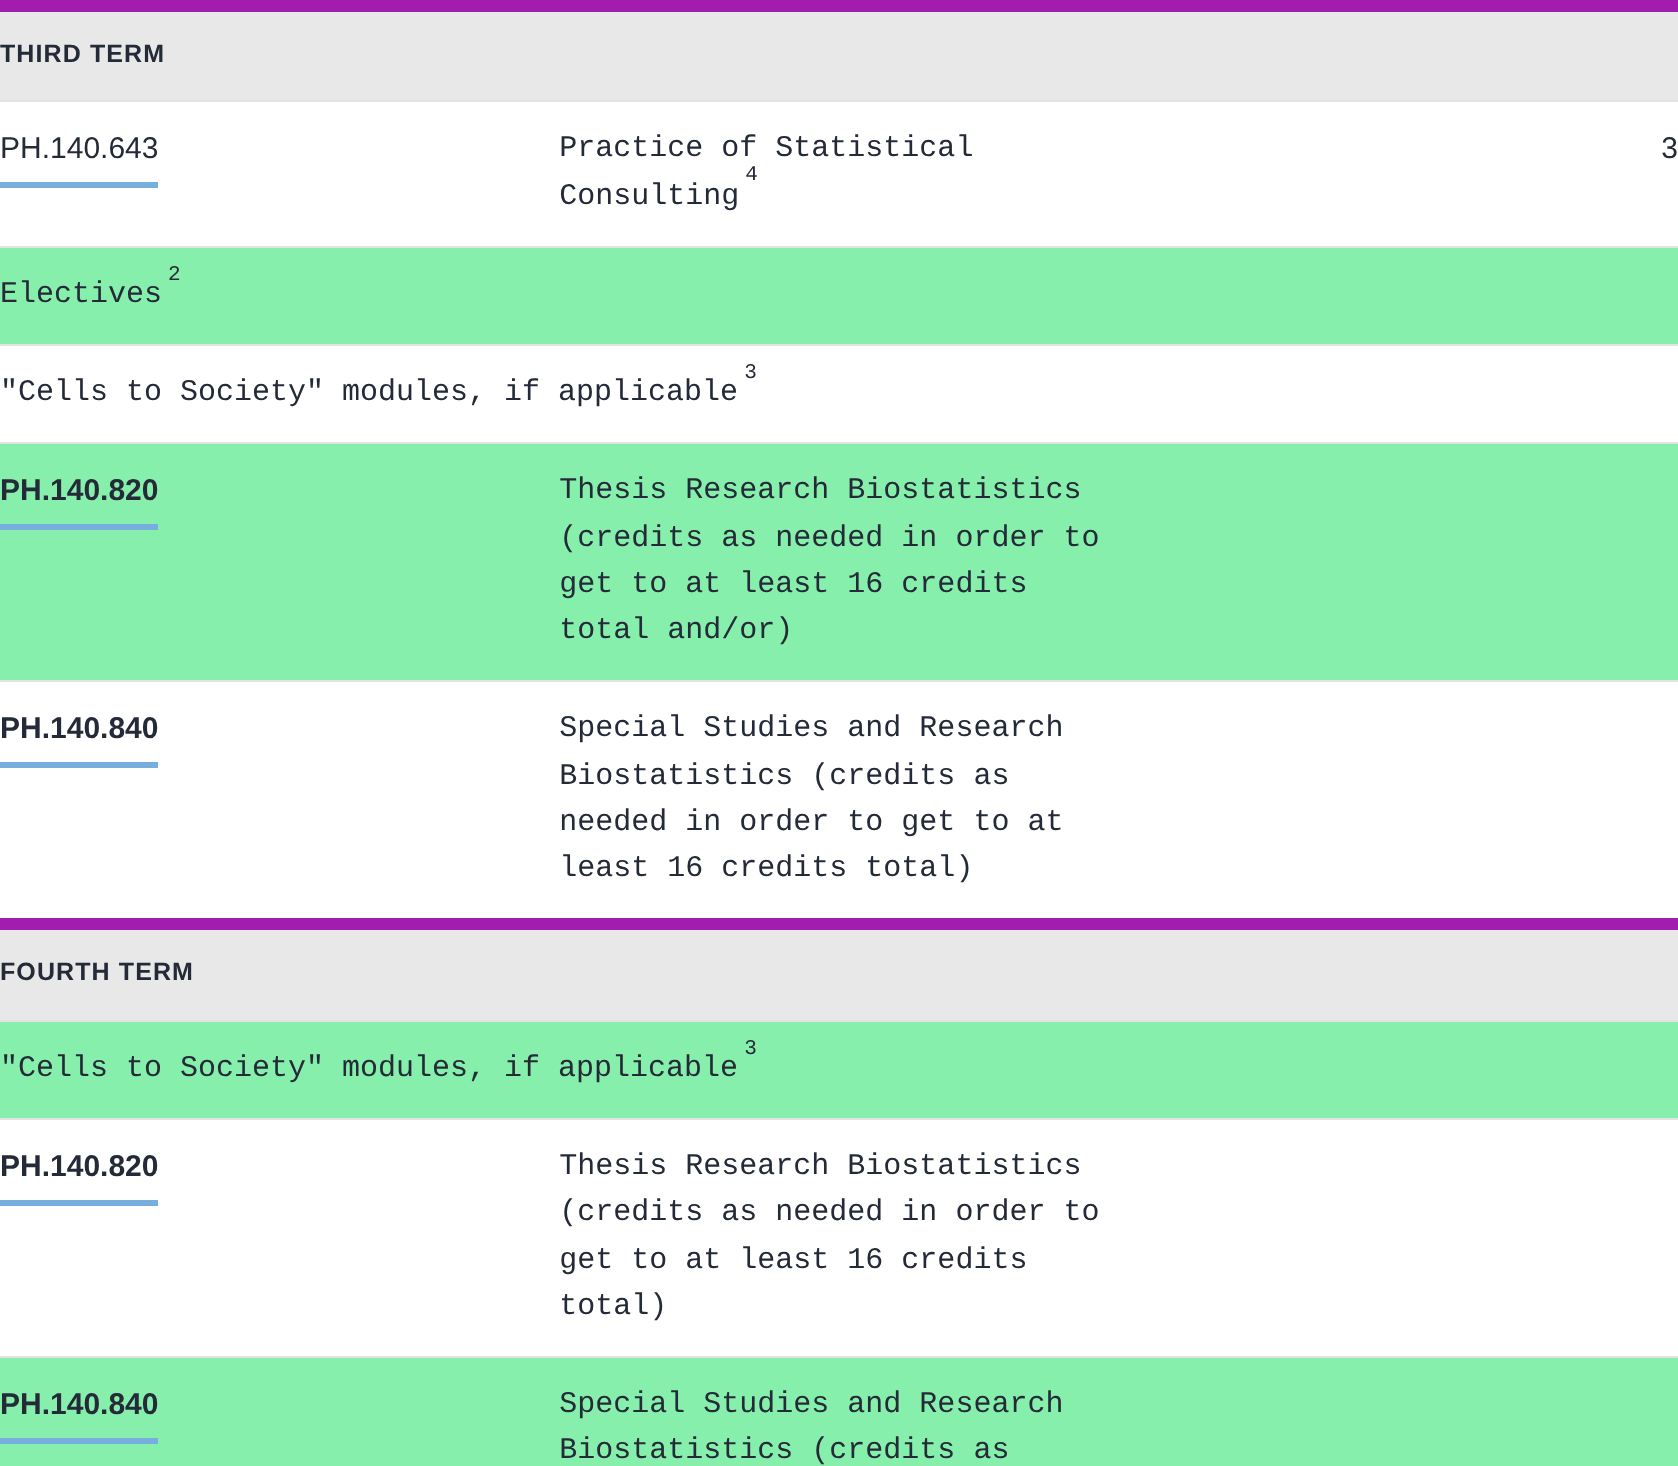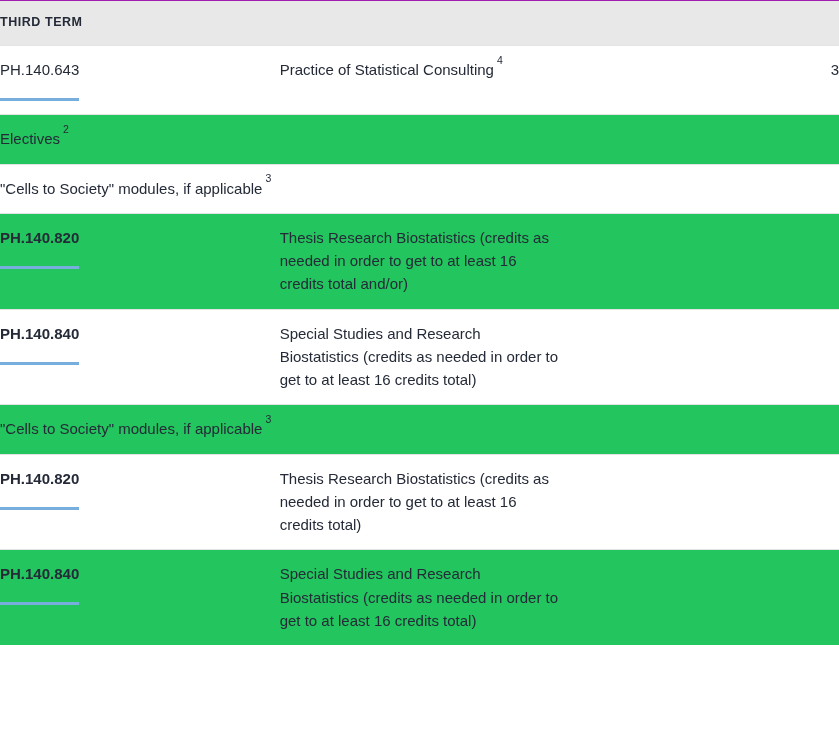--- a/index.html
+++ b/index.html
@@ -24,58 +24,59 @@
     border-top: 1px solid #e3e3e3;
   }
   .term-header td {
     background: #e8e8e8;
     font-size: 12.5px;
     font-weight: bold;
     letter-spacing: 0.55px;
     text-transform: uppercase;
     color: #242a37;
     padding: 10px 15px 10px 9px;
-    border-top: 1px solid #a21caf;
+    border-top: 6px solid #a21caf;
     margin-left: 23px;
   }
   .row-white td { background: #ffffff; }
-  .row-shaded td { background: #22c55e; }
+  .row-shaded td { background: #86efac; }
 
   #curriculum-table td {
     vertical-align: top;
     padding: 12px 0 13px 0;
     line-height: 1.55;
   }
   td.col-code {
     width: 129px;
     padding-left: 9px;
     padding-right: 0;
     white-space: nowrap;
   }
   td.col-code.indent {
     padding-left: 27px;
     font-weight: bold;
   }
   td.col-title {
     padding-right: 14px;
+    font-family: Liberation Mono, monospace;
   }
   td.col-title.span {
     padding-left: 9px;
   }
   td.col-credits {
     width: 96px;
     text-align: right;
     padding-right: 15px;
     white-space: nowrap;
   }
   .course-link {
     color: #242a37;
     text-decoration: none;
     border-bottom: 3px solid #78aede;
-    padding-bottom: 19px;
+    padding-bottom: 7px;
     display: inline-block;
     line-height: 1.2;
   }
   sup {
     font-size: 10.5px;
     line-height: 0;
     position: relative;
     top: -0.5em;
     padding-left: 3px;
     font-weight: normal;
@@ -112,20 +113,23 @@
       <tr class="row-shaded">
         <td class="col-code indent"><a class="course-link" href="#">PH.140.820</a></td>
         <td class="col-title"><span>Thesis Research Biostatistics (credits as needed in order to get to at least 16 credits total and/or)</span></td>
         <td class="col-credits"><span></span></td>
       </tr>
       <tr class="row-white">
         <td class="col-code indent"><a class="course-link" href="#">PH.140.840</a></td>
         <td class="col-title"><span>Special Studies and Research Biostatistics (credits as needed in order to get to at least 16 credits total)</span></td>
         <td class="col-credits"><span></span></td>
       </tr>
+      <tr class="term-header">
+        <td colspan="3">FOURTH TERM</td>
+      </tr>
       <tr class="row-shaded">
         <td colspan="2" class="col-title span"><span>"Cells to Society" modules, if applicable</span><sup>3</sup></td>
         <td class="col-credits"><span></span></td>
       </tr>
       <tr class="row-white">
         <td class="col-code indent"><a class="course-link" href="#">PH.140.820</a></td>
         <td class="col-title"><span>Thesis Research Biostatistics (credits as needed in order to get to at least 16 credits total)</span></td>
         <td class="col-credits"><span></span></td>
       </tr>
       <tr class="row-shaded">

